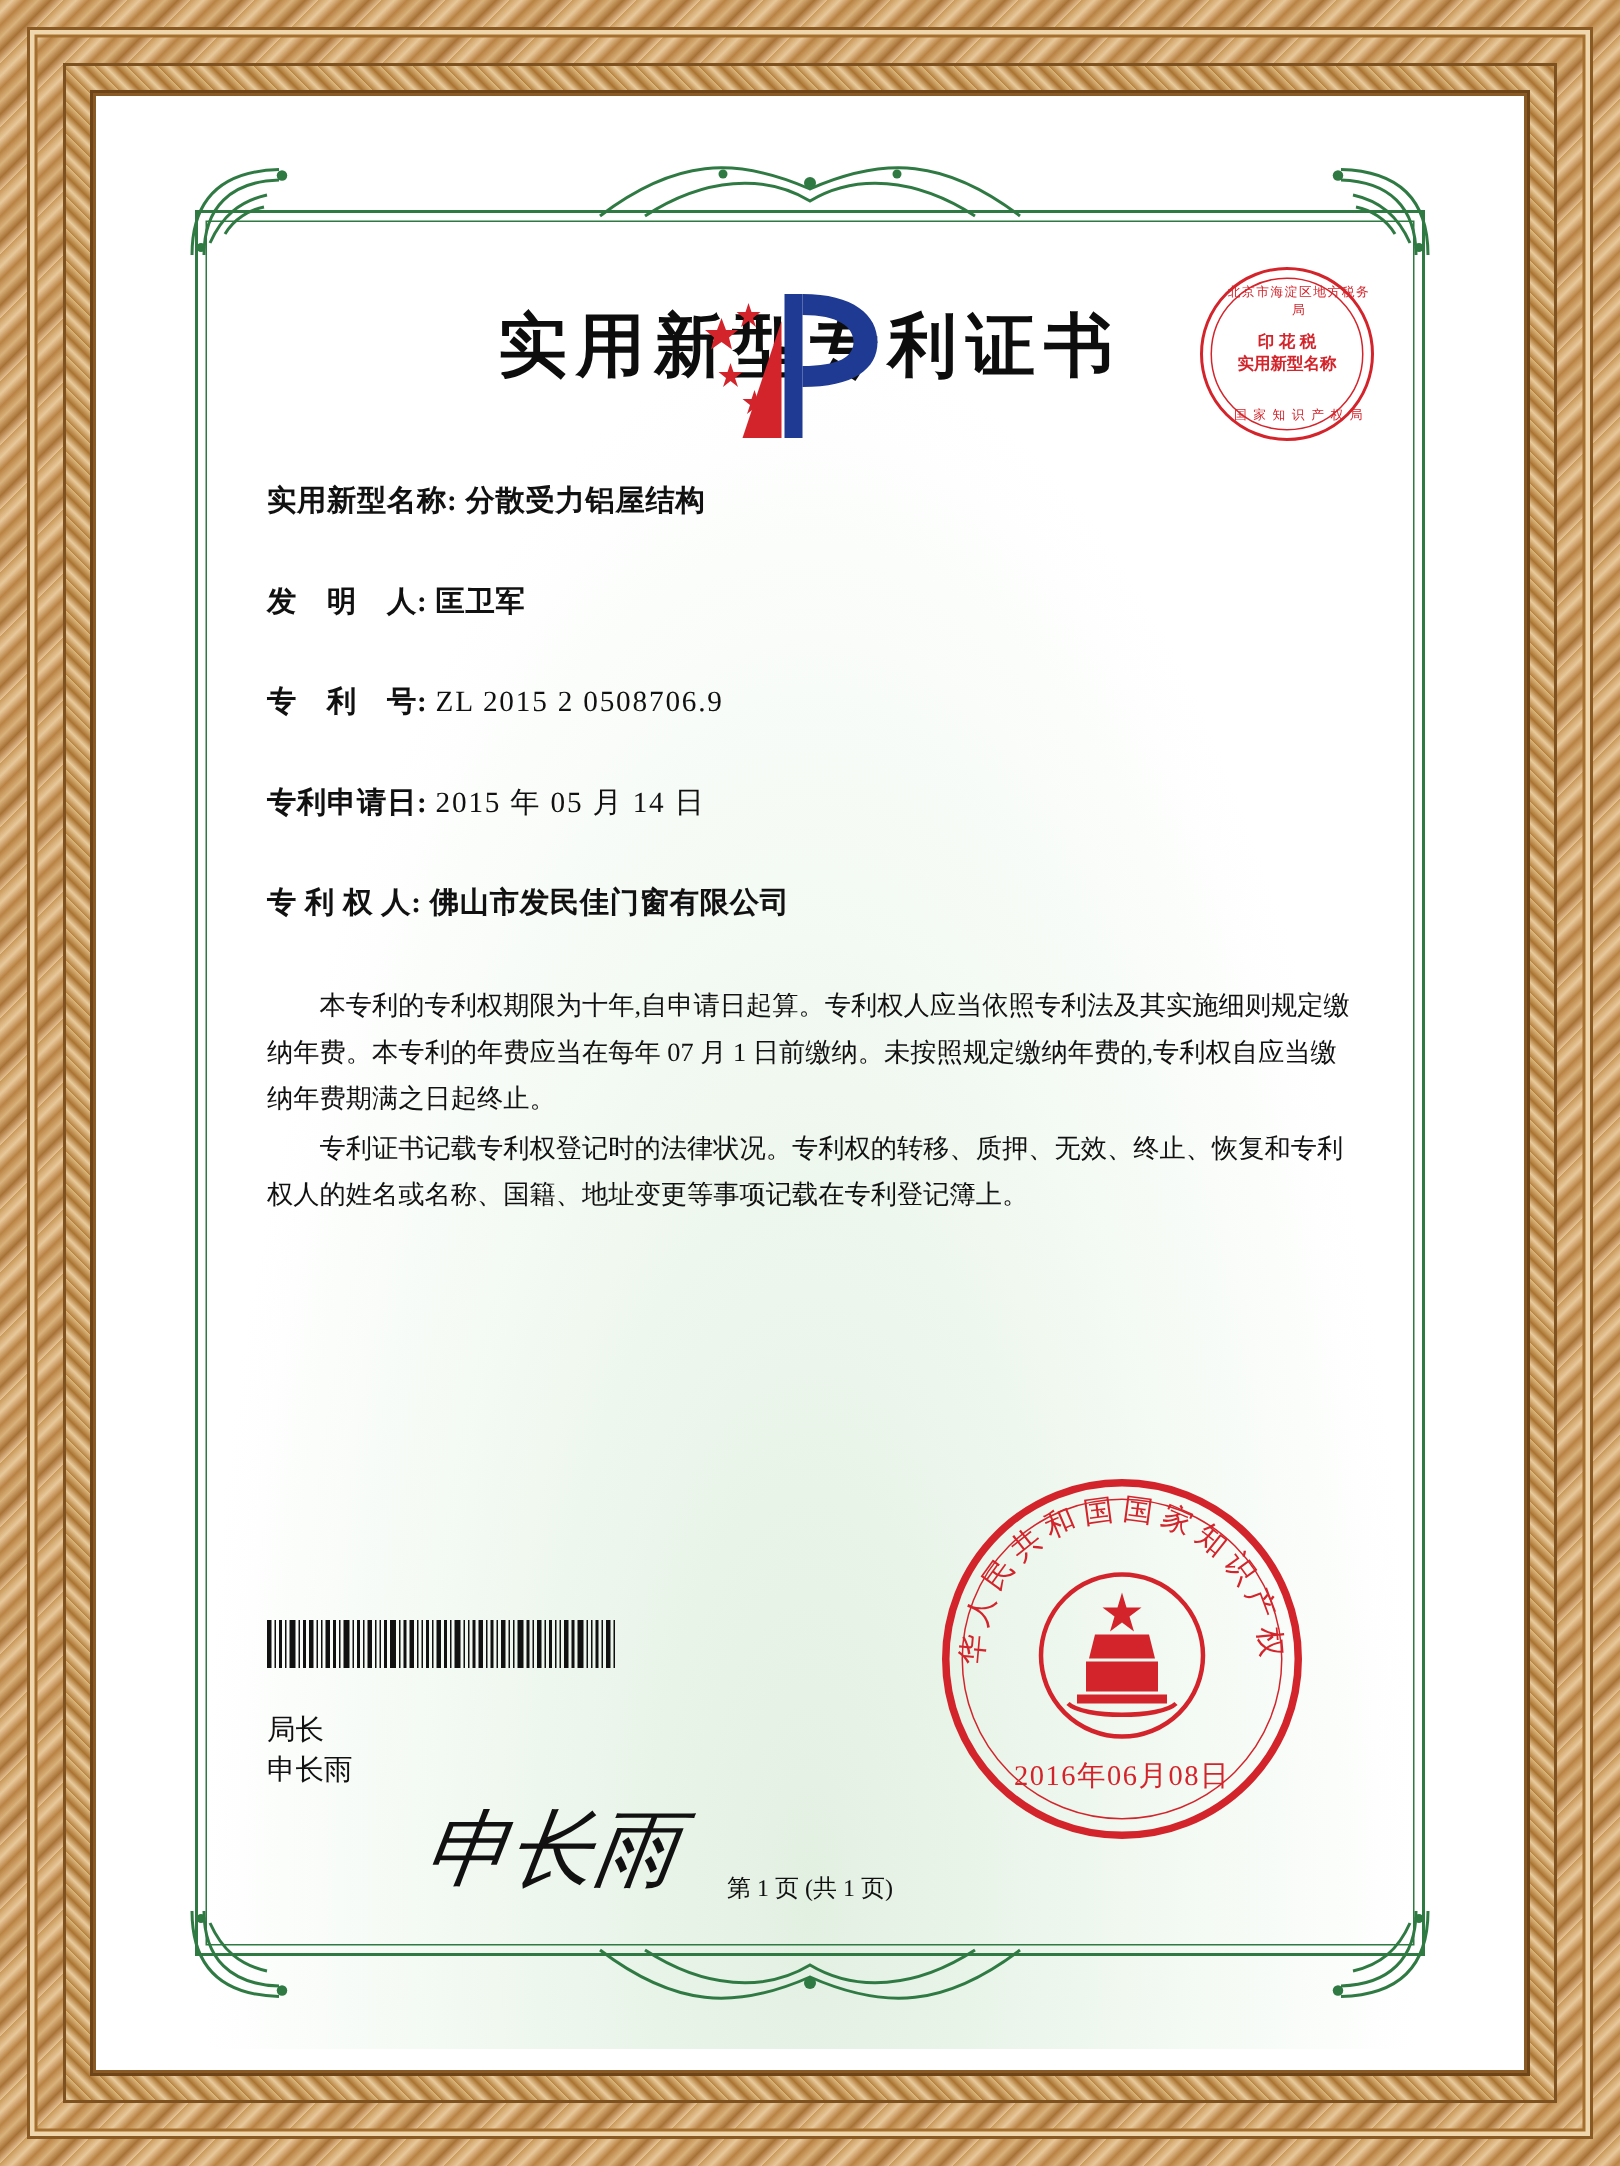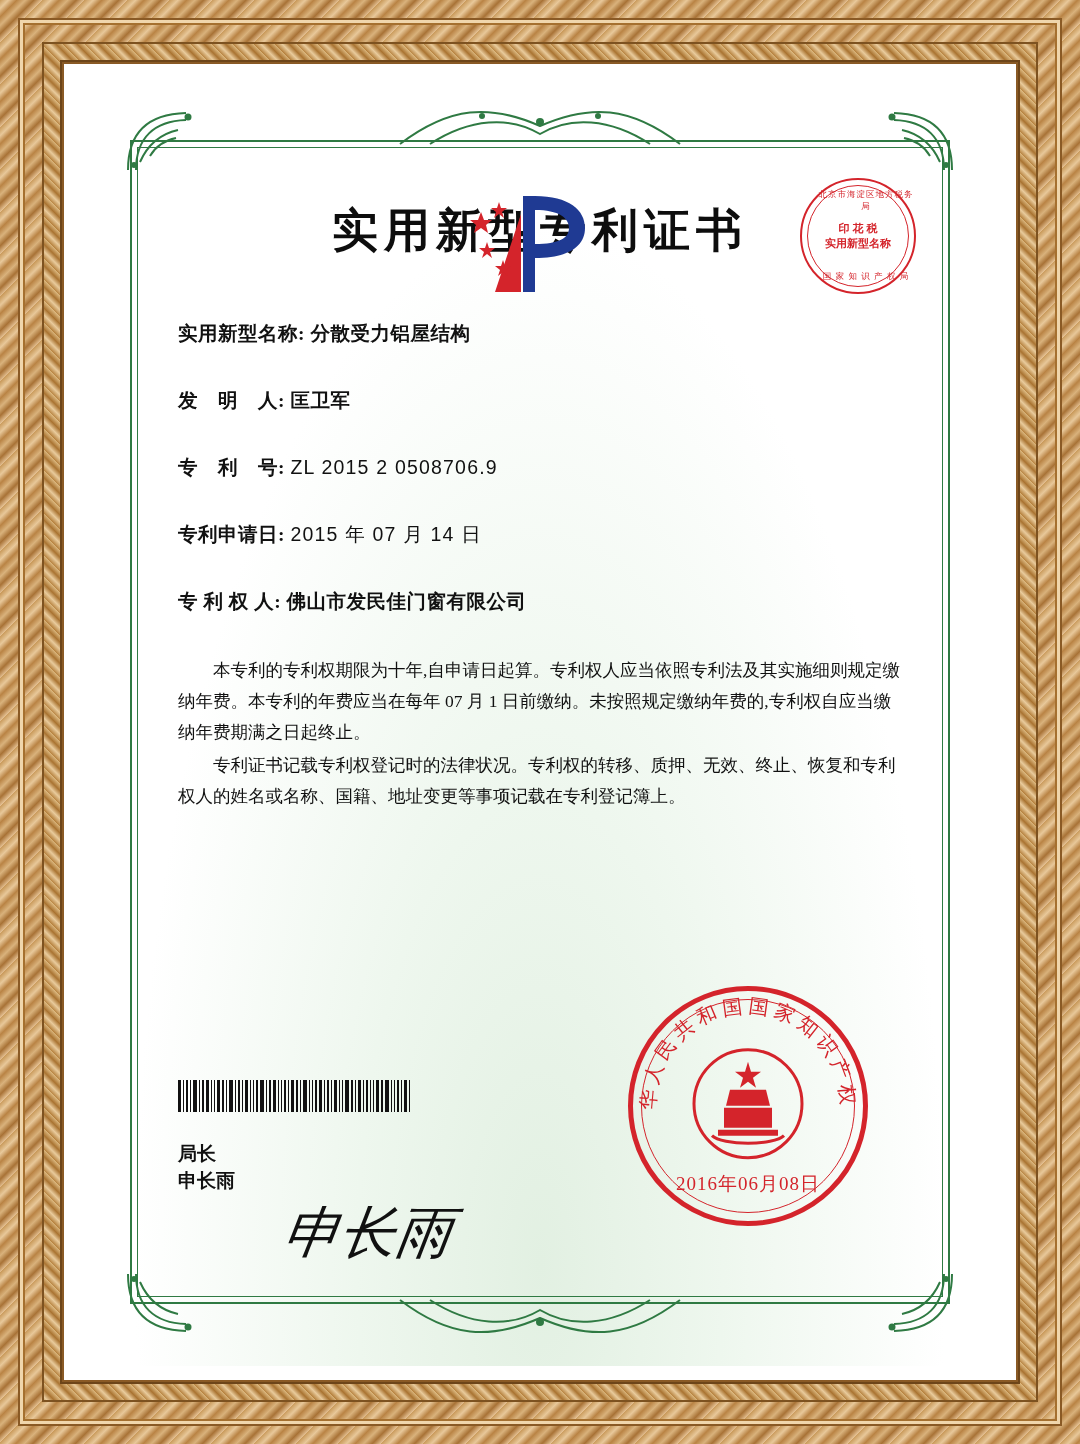--- a/index.html
+++ b/index.html
@@ -90,32 +90,32 @@
   .title{
     text-align:center;margin-top:26px;
     font-size:46px;font-weight:bold;letter-spacing:6px;color:#0d0d0d;
     font-family:"DejaVu Sans", sans-serif;
   }
 
   .fields{margin-top:58px;margin-left:22px;}
   .field{font-size:19.5px;color:#111;margin-bottom:40px;letter-spacing:.5px;}
   .field .lbl{font-weight:bold;}
   .field .val{font-weight:bold;}
-  .field .val.mono{font-family:Liberation Sans, sans-serif;font-weight:normal;letter-spacing:1.2px;}
+  .field .val.mono{font-family:Liberation Serif, serif;font-weight:normal;letter-spacing:1.2px;}
 
   .paras{margin-top:12px;margin-left:22px;margin-right:18px;font-size:17.5px;line-height:31px;color:#111;}
   .para{text-indent:2em;margin:0 0 2px 0;}
 
   
   .barcode{position:absolute;left:22px;bottom:168px;width:252px;height:32px;}
   .barcode span{display:inline-block;background:#111;margin-right:2px;height:100%;vertical-align:top;}
 
   
   .sig-block{position:absolute;left:22px;bottom:86px;}
-  .sig-label{font-size:19px;font-weight:bold;color:#111;line-height:27px;}
+  .sig-label{font-size:19px;font-weight:normal;color:#111;line-height:27px;}
   .sig-script{
     position:absolute;left:128px;bottom:8px;width:240px;
     font-size:56px;color:#111;font-family:"DejaVu Serif", serif;
     font-style:italic;transform:skewX(-8deg);white-space:nowrap;
   }
 
   
   .seal{
     position:absolute;right:56px;bottom:54px;width:230px;height:230px;border-radius:50%;
     border:5px solid #d4242b;color:#d4242b;
@@ -254,21 +254,21 @@
         <div class="field">
           <span class="lbl">发　明　人:</span>
           <span class="val">匡卫军</span>
         </div>
         <div class="field">
           <span class="lbl">专　利　号:</span>
           <span class="val mono">ZL 2015 2 0508706.9</span>
         </div>
         <div class="field">
           <span class="lbl">专利申请日:</span>
-          <span class="val mono">2015 年 07 月 14 日</span>
+          <span class="val mono">2015 年 05 月 14 日</span>
         </div>
         <div class="field">
           <span class="lbl">专 利 权 人:</span>
           <span class="val">佛山市发民佳门窗有限公司</span>
         </div>
       </div>
 
       <div class="paras">
         <p class="para">本专利的专利权期限为十年,自申请日起算。专利权人应当依照专利法及其实施细则规定缴纳年费。本专利的年费应当在每年 07 月 1 日前缴纳。未按照规定缴纳年费的,专利权自应当缴纳年费期满之日起终止。</p>
         <p class="para">专利证书记载专利权登记时的法律状况。专利权的转移、质押、无效、终止、恢复和专利权人的姓名或名称、国籍、地址变更等事项记载在专利登记簿上。</p>
@@ -299,15 +299,16 @@
             <path d="M28 84 L88 84 L88 90 L28 90 Z" fill="#d4242b"></path>
             <path d="M34 62 L82 62 L82 82 L34 82 Z" fill="#d4242b"></path>
             <path d="M40 44 L76 44 L80 60 L36 60 Z" fill="#d4242b"></path>
             <polygon points="58,16 61,26 71,26 63,32 66,42 58,36 50,42 53,32 45,26 55,26" fill="#d4242b"></polygon>
             <path d="M22 90 C32 100 84 100 94 90" stroke="#d4242b" stroke-width="3" fill="none"></path>
           </svg>
         </div>
         <div class="seal-date">2016年06月08日</div>
       </div>
 
+      <div class="page-no">第 1 页 (共 1 页)</div>
     </div>
   </div>
 </div>
 
 </body></html>

